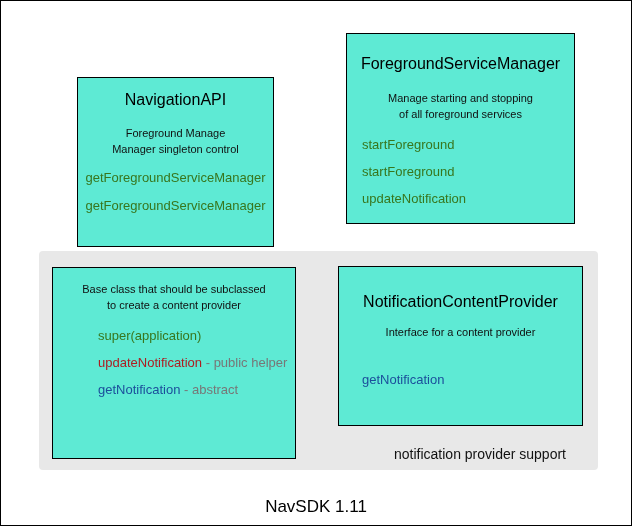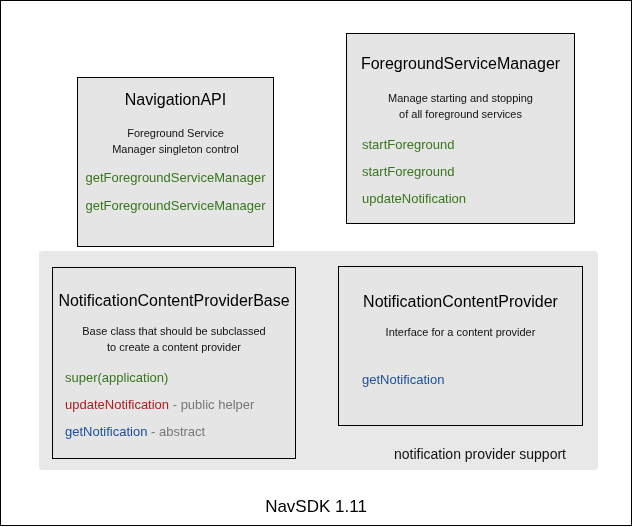--- a/index.html
+++ b/index.html
@@ -14,21 +14,21 @@
   }
   .group-rect {
     position:absolute;
     left:38px; top:250px;
     width:559px; height:219px;
     background:var(--group-bg,#e8e8e8);
     border-radius:4px;
   }
   .box {
     position:absolute;
-    background:#e5e5e5;
+    background:#5eead4;
     border:1.5px solid #000;
     box-sizing:border-box;
   }
   .box-title {
     text-align:center;
     font-size:16px;
     color:#000;
     line-height:19px;
   }
   .box-desc {
@@ -62,21 +62,21 @@
 
   
   #box-fsm .box-title { margin-top:20px; }
   #box-fsm .box-desc  { margin-top:17px; }
   #box-fsm .methods-left { margin-top:15px; padding-left:15px; }
   #box-fsm .method + .method { margin-top:11px; }
 
   
   #box-ncpb .box-title { margin-top:23px; }
   #box-ncpb .box-desc  { margin-top:13px; }
-  #box-ncpb .methods-left { margin-top:15px; padding-left:12px; }
+  #box-ncpb .methods-left { margin-top:15px; padding-left:23px;margin-left:22px; }
   #box-ncpb .method + .method { margin-top:11px; }
 
   
   #box-ncp .box-title { margin-top:25px; }
   #box-ncp .box-desc  { margin-top:13px; }
   #box-ncp .methods-left { margin-top:32px; padding-left:23px; }
 
   .group-label {
     position:absolute;
     left:393px; top:445px;
@@ -97,21 +97,21 @@
 </head>
 <body>
 
 <div class="frame">
 
   <div class="group-rect"></div>
 
   <div class="box" id="box-nav">
     <div class="box-title">NavigationAPI</div>
     <div class="box-desc">
-      <div>Foreground Service</div>
+      <div>Foreground Manage</div>
       <div>Manager singleton control</div>
     </div>
     <div class="methods-centered">
       <div class="method m-green">getForegroundServiceManager</div>
       <div class="method m-green">getForegroundServiceManager</div>
     </div>
   </div>
 
   <div class="box" id="box-fsm">
     <div class="box-title">ForegroundServiceManager</div>
@@ -120,21 +120,20 @@
       <div>of all foreground services</div>
     </div>
     <div class="methods-left">
       <div class="method m-green">startForeground</div>
       <div class="method m-green">startForeground</div>
       <div class="method m-green">updateNotification</div>
     </div>
   </div>
 
   <div class="box" id="box-ncpb">
-    <div class="box-title">NotificationContentProviderBase</div>
     <div class="box-desc">
       <div>Base class that should be subclassed</div>
       <div>to create a content provider</div>
     </div>
     <div class="methods-left">
       <div class="method"><span class="m-green">super(application)</span><span class="m-suffix"></span></div>
       <div class="method"><span class="m-red">updateNotification</span><span class="m-suffix"> - public helper</span></div>
       <div class="method"><span class="m-blue">getNotification</span><span class="m-suffix"> - abstract</span></div>
     </div>
   </div>

